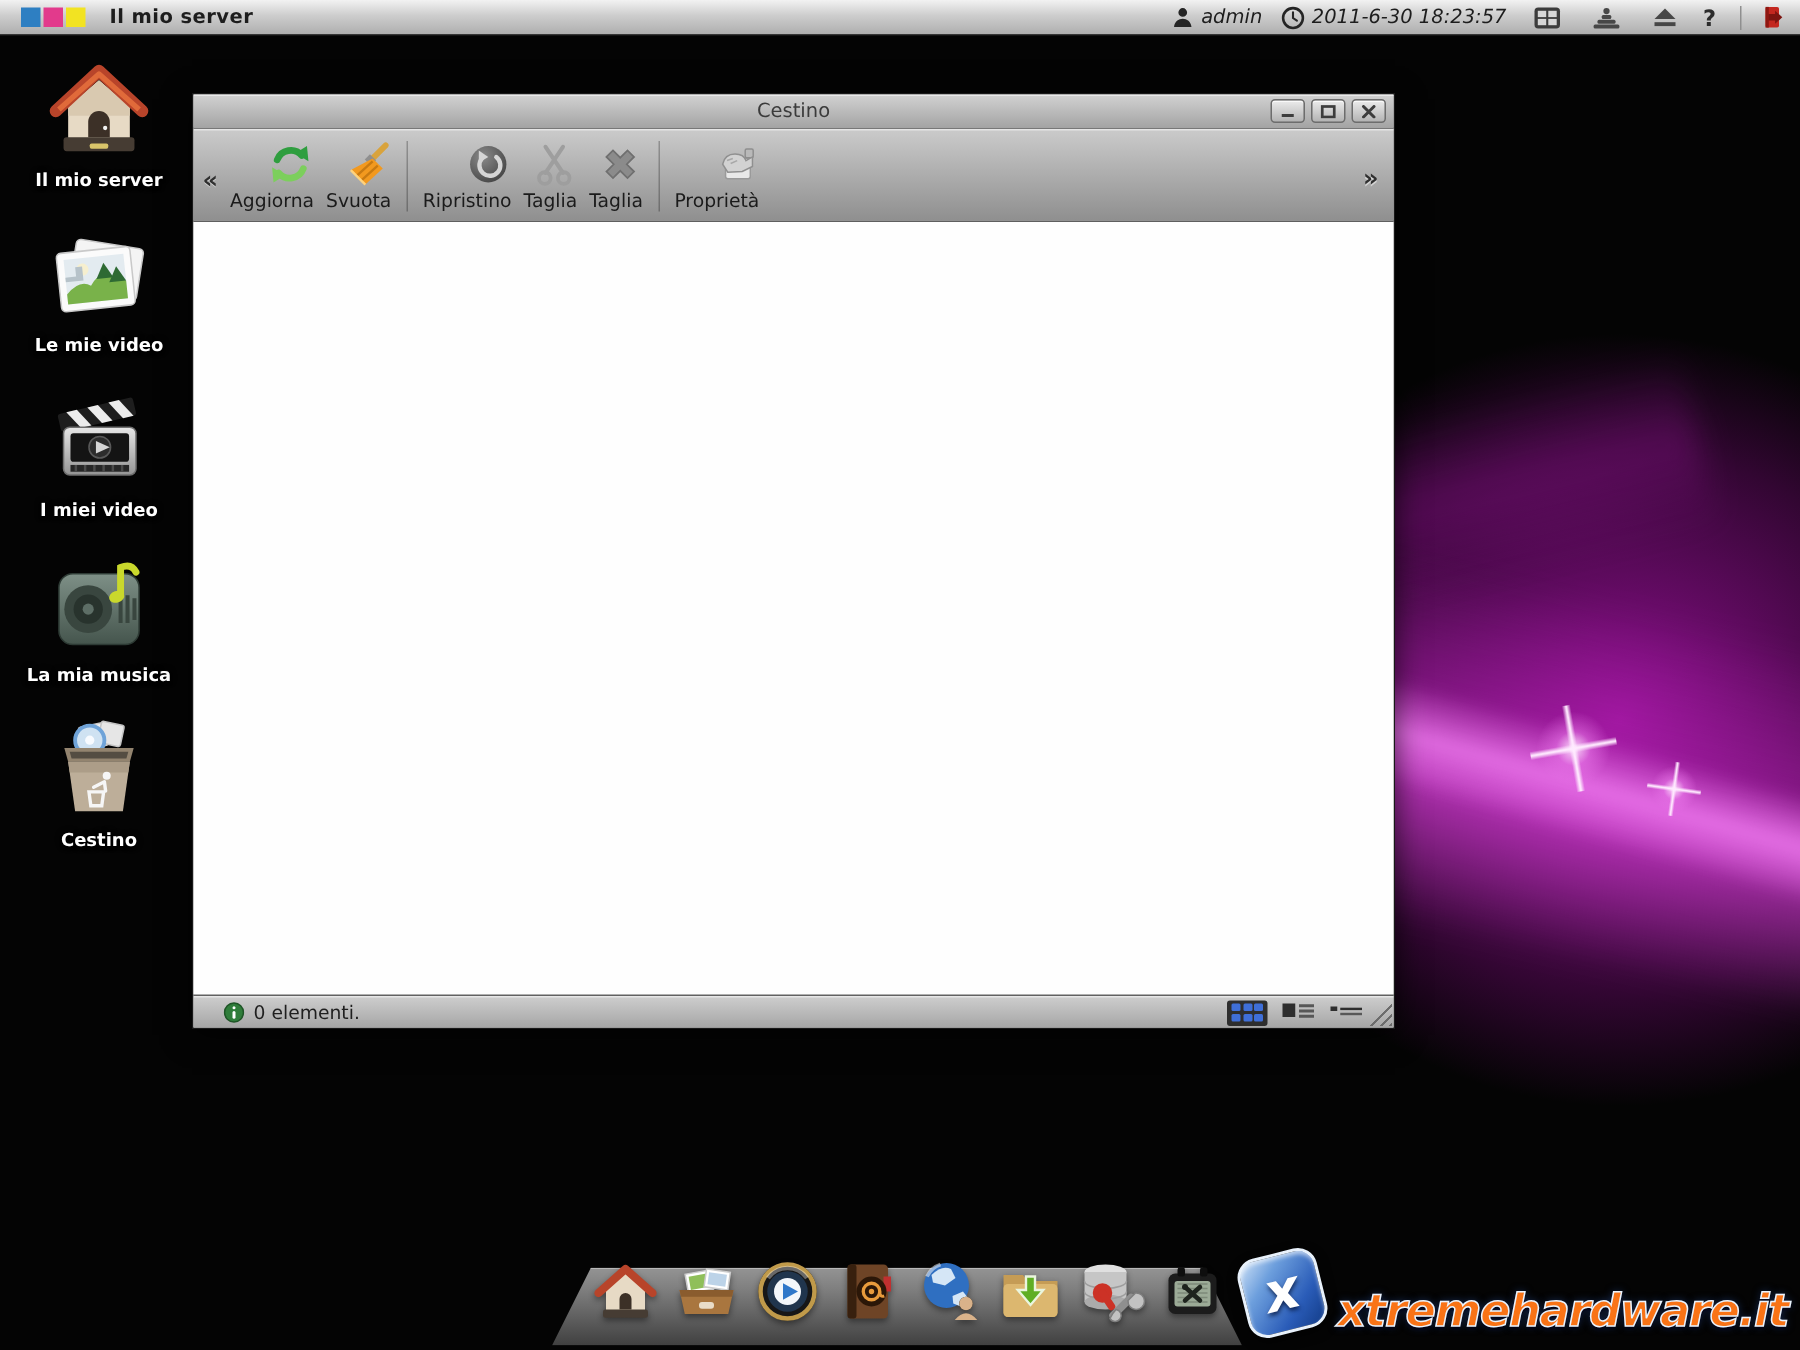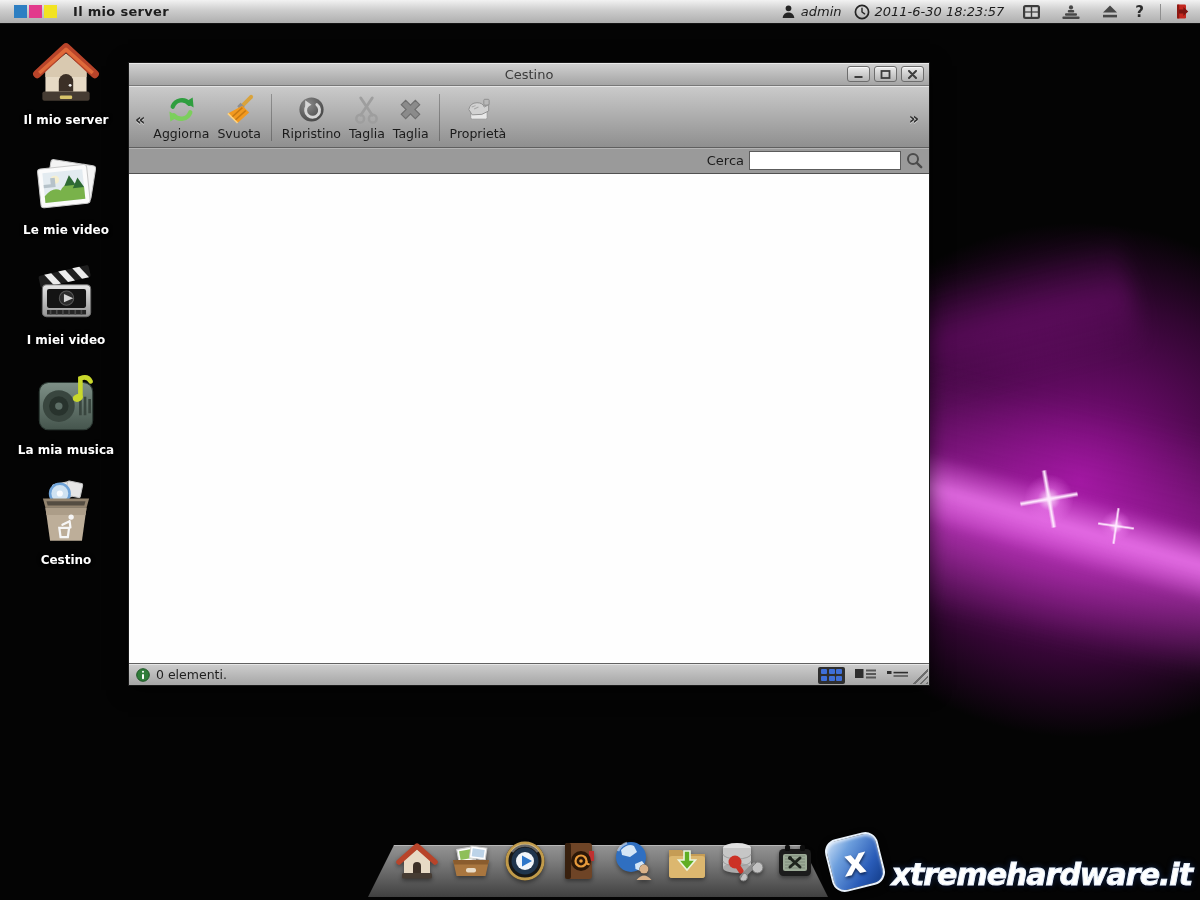--- a/index.html
+++ b/index.html
@@ -67,39 +67,39 @@
              box-shadow:inset 0 1px 0 rgba(255,255,255,.7); }
   .win-btn svg { width:11px; height:9px; }
 
   .toolbar { height:62px; flex:0 0 62px; position:relative;
              background:linear-gradient(#cbcbcb, #a7a7a7 60%, #8f8f8f);
              border-bottom:1px solid #5f5f5f; box-shadow:inset 0 1px 0 rgba(255,255,255,.5);
              display:flex; align-items:center; padding:0 28px 0 4px; }
   .chev { font-size:16px; font-weight:bold; color:#2f2f2f; text-shadow:0 1px 0 rgba(255,255,255,.5); }
   .chev.left { margin:6px 4px 0 2px; }
   .chev.right { position:absolute; right:10px; top:50%; transform:translateY(-42%); }
-  .tb-btn { display:flex; flex-direction:column; align-items:center; padding:3px 4px 1px; border-radius:3px; }
+  .tb-btn { display:flex; flex-direction:column; align-items:flex-end; padding:3px 4px 1px; border-radius:3px; }
   .tb-btn svg { width:31px; height:31px; }
   .tb-btn .lbl { font-size:12.5px; color:#1b1b1b; margin-top:1px; white-space:nowrap; }
   .tb-sep { width:1px; align-self:stretch; margin:8px 6px 6px; background:linear-gradient(#909090,#6d6d6d); }
 
   .searchrow { height:26px; flex:0 0 26px; background:#9a9a9a;
                border-bottom:1px solid #515151; box-shadow:inset 0 1px 0 rgba(255,255,255,.25);
                display:flex; align-items:center; justify-content:flex-end; padding-right:6px; gap:5px; }
   .search-label { font-size:13px; color:#1c1c1c; }
   .search-input { width:152px; height:19px; border:1px solid #5c5c5c; background:#fff;
                   font-size:12px; font-family:"DejaVu Sans",sans-serif; padding:0 3px; outline:none; }
   .search-btn { display:flex; align-items:center; }
 
   .win-content { flex:1; background:#fefefe; }
 
   .statusbar { height:22px; flex:0 0 22px; position:relative;
                background:linear-gradient(#cecece, #a6a6a6); border-top:1px solid #616161;
                box-shadow:inset 0 1px 0 rgba(255,255,255,.5);
-               display:flex; align-items:center; padding-left:7px; font-size:12.5px; color:#1f1f1f; }
+               display:flex; align-items:center; padding-left:20px; font-size:12.5px; color:#1f1f1f; }
   .status-text { margin-left:6px; }
   .view-controls { position:absolute; right:20px; top:0; height:22px; display:flex; align-items:center; gap:9px; }
   .grid-view { width:27px; height:17px; background:#2e2e2e; border-radius:2px; padding:2.5px 3px;
                display:grid; grid-template-columns:repeat(3,1fr); grid-template-rows:repeat(2,1fr); gap:1.5px; }
   .grid-view i { background:#3f6fd8; border-radius:1px; }
   .resize-grip { position:absolute; right:1px; bottom:1px; width:16px; height:16px;
                  background:repeating-linear-gradient(135deg, transparent 0 3px, #6c6c6c 3px 4.5px);
                  clip-path:polygon(100% 0, 100% 100%, 0 100%); }
 
   
@@ -113,21 +113,21 @@
 
   
   .watermark { position:absolute; right:8px; bottom:8px; z-index:4; display:flex; align-items:center; gap:10px; }
   .wm-tile { width:54px; height:54px; border-radius:13px; transform:rotate(-14deg);
              background:linear-gradient(135deg,#cfe2f7 0%,#6d9fdd 30%,#2a5cb8 70%,#123b86 100%);
              border:2px solid #e8f1fb; box-shadow:0 3px 7px rgba(0,0,0,.7), inset 0 2px 3px rgba(255,255,255,.6);
              display:flex; align-items:center; justify-content:center; }
   .wm-x { color:#fff; font-size:36px; font-weight:bold; font-style:italic; line-height:1;
           text-shadow:0 2px 3px rgba(6,24,64,.8); }
   .wm-text { font-size:30px; font-weight:bold; font-style:italic; letter-spacing:-1px;
-             color:#ffffff; -webkit-text-stroke:1px #eaf3fd;
+             color:#f97316; -webkit-text-stroke:1px #eaf3fd;
              text-shadow:0 2px 2px rgba(0,0,20,.9), 0 0 6px rgba(40,80,160,.6);margin-top:25px; }
 </style>
 </head>
 <body>
 
 <div class="desktop">
   <div class="glow1"></div>
   <div class="beam3"></div>
   <div class="beam1"></div>
   <div class="beam2"></div>
@@ -385,30 +385,20 @@
         <rect x="22.5" y="5.5" width="5.5" height="6" rx="1" fill="#b9b9b9" stroke="#8e8e8e"></rect>
         <path d="M7 16 q1.5-7 8.5-7 q6 0 7.5 4.5 l4.5-2.5 v6.5 l-7 3.5 -10 .5 z" fill="#d2d2d2" stroke="#909090"></path>
         <path d="M10 13.5 l4-1.5 M12.5 15.5 l4.5-2" stroke="#a8a8a8" stroke-width="1.1" fill="none"></path>
       </svg>
       <span class="lbl">Proprietà</span>
     </div>
 
     <span class="chev right">»</span>
   </div>
 
-  <div class="searchrow">
-    <span class="search-label">Cerca</span>
-    <input class="search-input" type="text" value="" style="">
-    <span class="search-btn">
-      <svg width="17" height="17" viewBox="0 0 17 17">
-          <circle cx="7" cy="7" r="5" fill="none" stroke="#4c4c4c" stroke-width="2"></circle>
-          <line x1="10.8" y1="10.8" x2="15.2" y2="15.2" stroke="#4c4c4c" stroke-width="2.4" stroke-linecap="round"></line>
-        </svg>
-    </span>
-  </div>
 
   <div class="win-content"></div>
 
   <div class="statusbar">
     <svg width="14" height="14" viewBox="0 0 14 14">
       <circle cx="7" cy="7" r="6.3" fill="#2f7d3a" stroke="#1e5526"></circle>
       <rect x="6" y="2.8" width="2" height="2" rx="1" fill="#fff"></rect>
       <rect x="6" y="6" width="2" height="5.2" rx="1" fill="#fff"></rect>
     </svg>
     <span class="status-text">0 elementi.</span>

